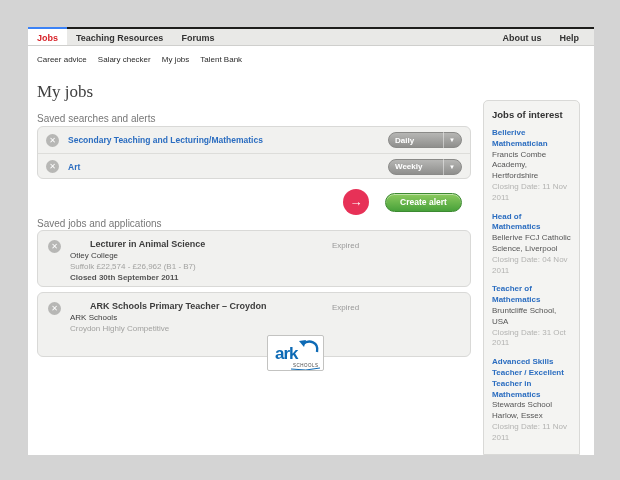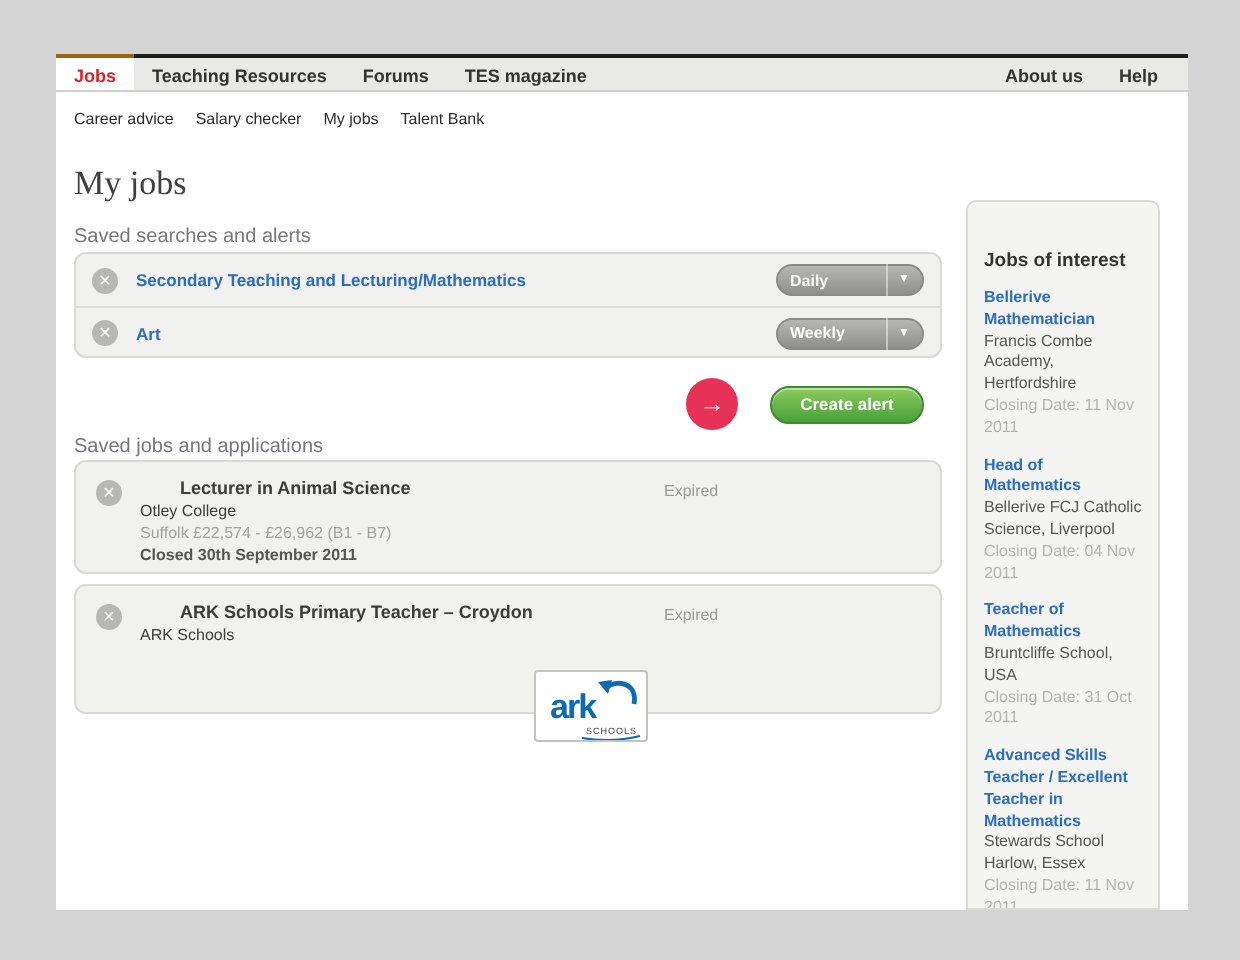--- a/index.html
+++ b/index.html
@@ -5,21 +5,21 @@
   * { margin:0; padding:0; box-sizing:border-box; }
   html,body { width:620px; height:480px; }
   body { font-family:"Liberation Sans", sans-serif; background:#d4d4d4; }
   .stage { position:relative; width:620px; height:480px; background:#d4d4d4; overflow:hidden; }
   .page { position:absolute; left:28px; top:27px; width:566px; height:428px; background:#fff; }
 
   
   .topnav { display:flex; height:19px; background:#e9e9e7; border-top:2px solid #1d1d1b;
             border-bottom:1px solid #cfcfcd; font-size:9px; font-weight:bold; color:#333; }
   .tab { padding:0 9px; line-height:19px; cursor:default; white-space:nowrap; }
-  .tab.active { margin-top:-2px; border-top:2px solid #a16207; background:#fff; color:#d8232a; }
+  .tab.active { margin-top:-2px; border-top:2px solid #3b82f6; background:#fff; color:#d8232a; }
   .nav-right { margin-left:auto; display:flex; padding-right:6px; }
 
   
   .subnav { display:flex; gap:11px; padding:9px 0 0 9px; font-size:8px; color:#2b2b2b; height:25px; }
   .subnav span { cursor:default; }
 
   .content { position:absolute; left:0; top:44px; width:566px; height:384px; }
   .main { position:absolute; left:9px; top:0; width:434px; height:384px; }
 
   h1.page-title { position:absolute; top:11px; left:0; font-family:"Liberation Serif", serif;
@@ -67,38 +67,37 @@
   .job-org { font-size:8px; font-weight:normal; color:#3c3c3c; margin-top:2px; }
   .job-details { font-size:8px; color:#a2a2a0; margin-top:2px; }
   .job-closed { font-size:8px; font-weight:bold; color:#555; margin-top:2px; }
   .job-status { position:absolute; left:294px; top:10px; font-size:8px; color:#999; }
   .ark-logo { position:absolute; left:229px; top:22px; width:57px; height:36px; background:#fff;
               border:1px solid #c3c3c1; border-radius:2px;margin-top:20px; }
 
   
   .sidebar { position:absolute; left:455px; top:29px; width:97px; height:355px;
              background:#f4f4f2; border:1px solid #d9d9d7; border-radius:5px 5px 0 0;
-             padding:24px 8px 0 8px; overflow:hidden; }
+             padding:8px 8px 0 8px; overflow:hidden; }
   .sidebar-title { font-size:9.5px; font-weight:bold; color:#333; margin-bottom:4px; }
   .soi-item { margin-top:8px; line-height:1.35; }
   .soi-link { font-size:8px; font-weight:bold; color:#2b6dc0; cursor:pointer; }
   .soi-org { font-size:8px; color:#555; }
   .soi-date { font-size:8px; color:#b3b3b1; }
 </style>
 </head>
 <body>
 
 <div class="stage">
   <div class="page">
 
     <div class="topnav">
       <div class="tab active">Jobs</div>
       <div class="tab">Teaching Resources</div>
       <div class="tab">Forums</div>
-      <div class="tab">TES magazine</div>
       <div class="nav-right">
         <div class="tab">About us</div>
         <div class="tab">Help</div>
       </div>
     </div>
 
     <div class="subnav">
       <span>Career advice</span>
       <span>Salary checker</span>
       <span>My jobs</span>
@@ -145,20 +144,21 @@
           <div class="job-org">Otley College</div>
           <div class="job-details">Suffolk £22,574 - £26,962 (B1 - B7)</div>
           <div class="job-closed">Closed 30th September 2011</div>
           <div class="job-status">Expired</div>
         </div>
 
         <div class="box job-card card-2">
           <span class="close-btn">✕</span>
           <div class="job-title">ARK Schools Primary Teacher – Croydon</div>
           <div class="job-org">ARK Schools</div>
+          <div class="job-details">Croydon Highly Competitive</div>
           <div class="job-status">Expired</div>
           <div class="ark-logo">
             <svg width="55" height="34" viewBox="0 0 55 34">
               <text x="7" y="23" font-family="Liberation Sans, sans-serif" font-size="17" font-weight="bold" fill="#0d6ab5" letter-spacing="-1">ark</text>
               <path d="M 49 16 C 51 6 41 3 35 8" stroke="#0d6ab5" stroke-width="2.4" fill="none"></path>
               <polygon points="31,5 38,4 36,11" fill="#0d6ab5"></polygon>
               <text x="25" y="31" font-family="Liberation Sans, sans-serif" font-size="4.5" fill="#444" letter-spacing="0.5">SCHOOLS</text>
               <path d="M 23 33 Q 38 35.5 52 32" stroke="#0d6ab5" stroke-width="1" fill="none"></path>
             </svg>
           </div>

